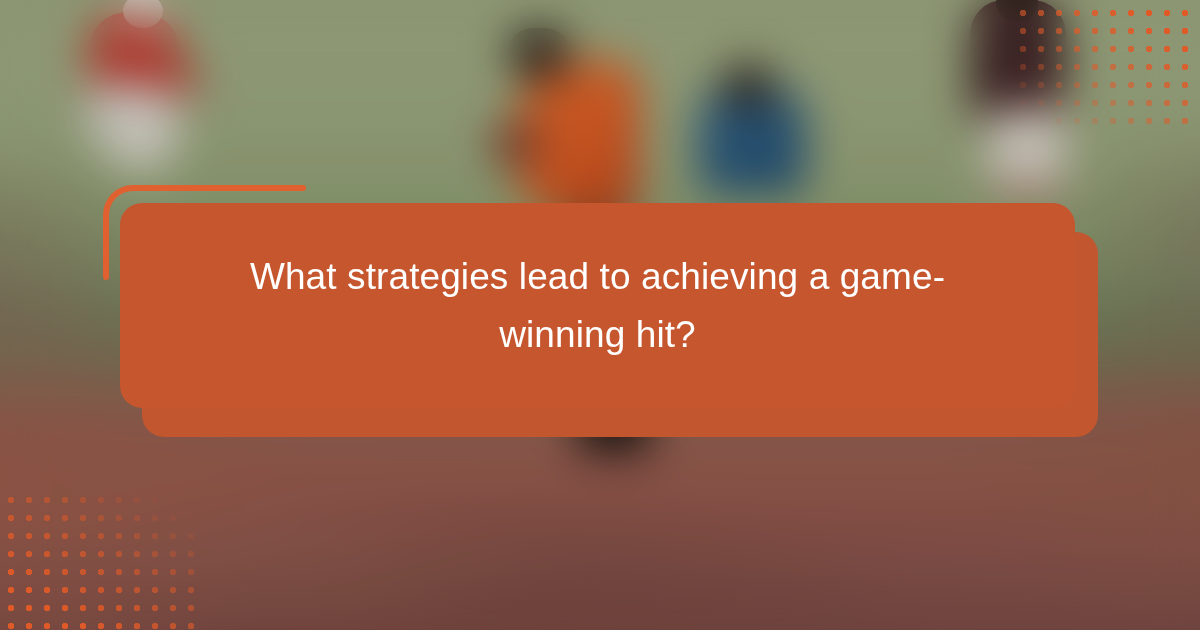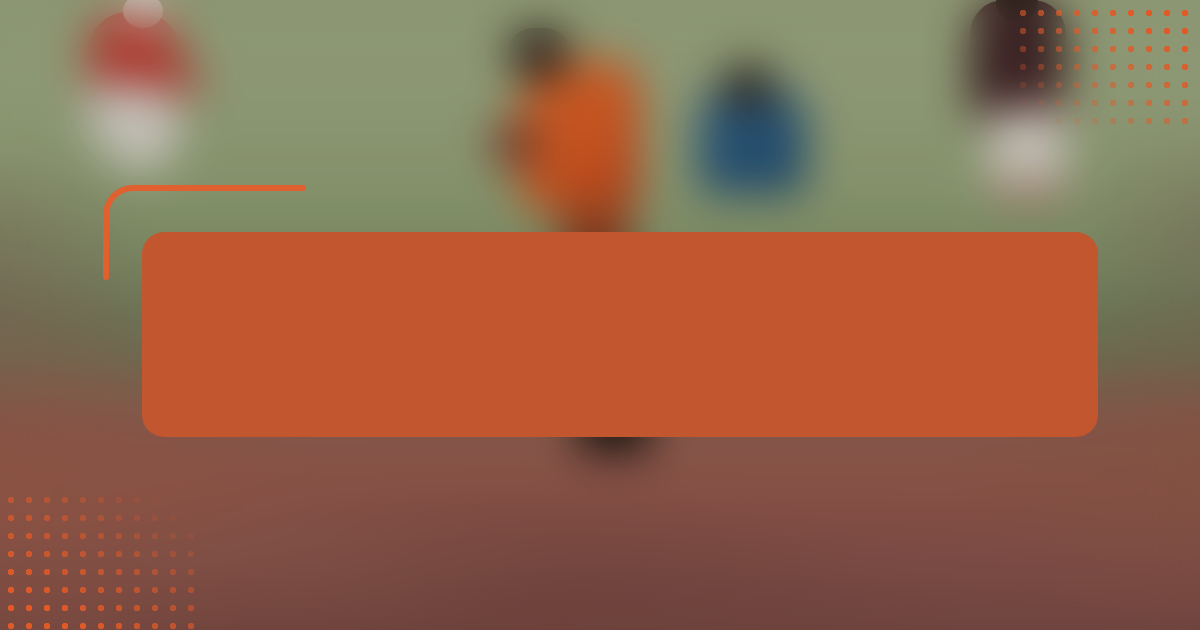--- a/index.html
+++ b/index.html
@@ -302,14 +302,17 @@
     <div class="bg-darken"></div>
   </div>
 
   <div class="dots dots-tr"></div>
   <div class="dots dots-bl"></div>
 
   <div class="card-outline"></div>
 
   <div class="card-offset"></div>
 
+  <div class="card-main">
+    <h1 class="card-title">What strategies lead to achieving a game-winning hit?</h1>
+  </div>
 
 </div>
 
 </body></html>

